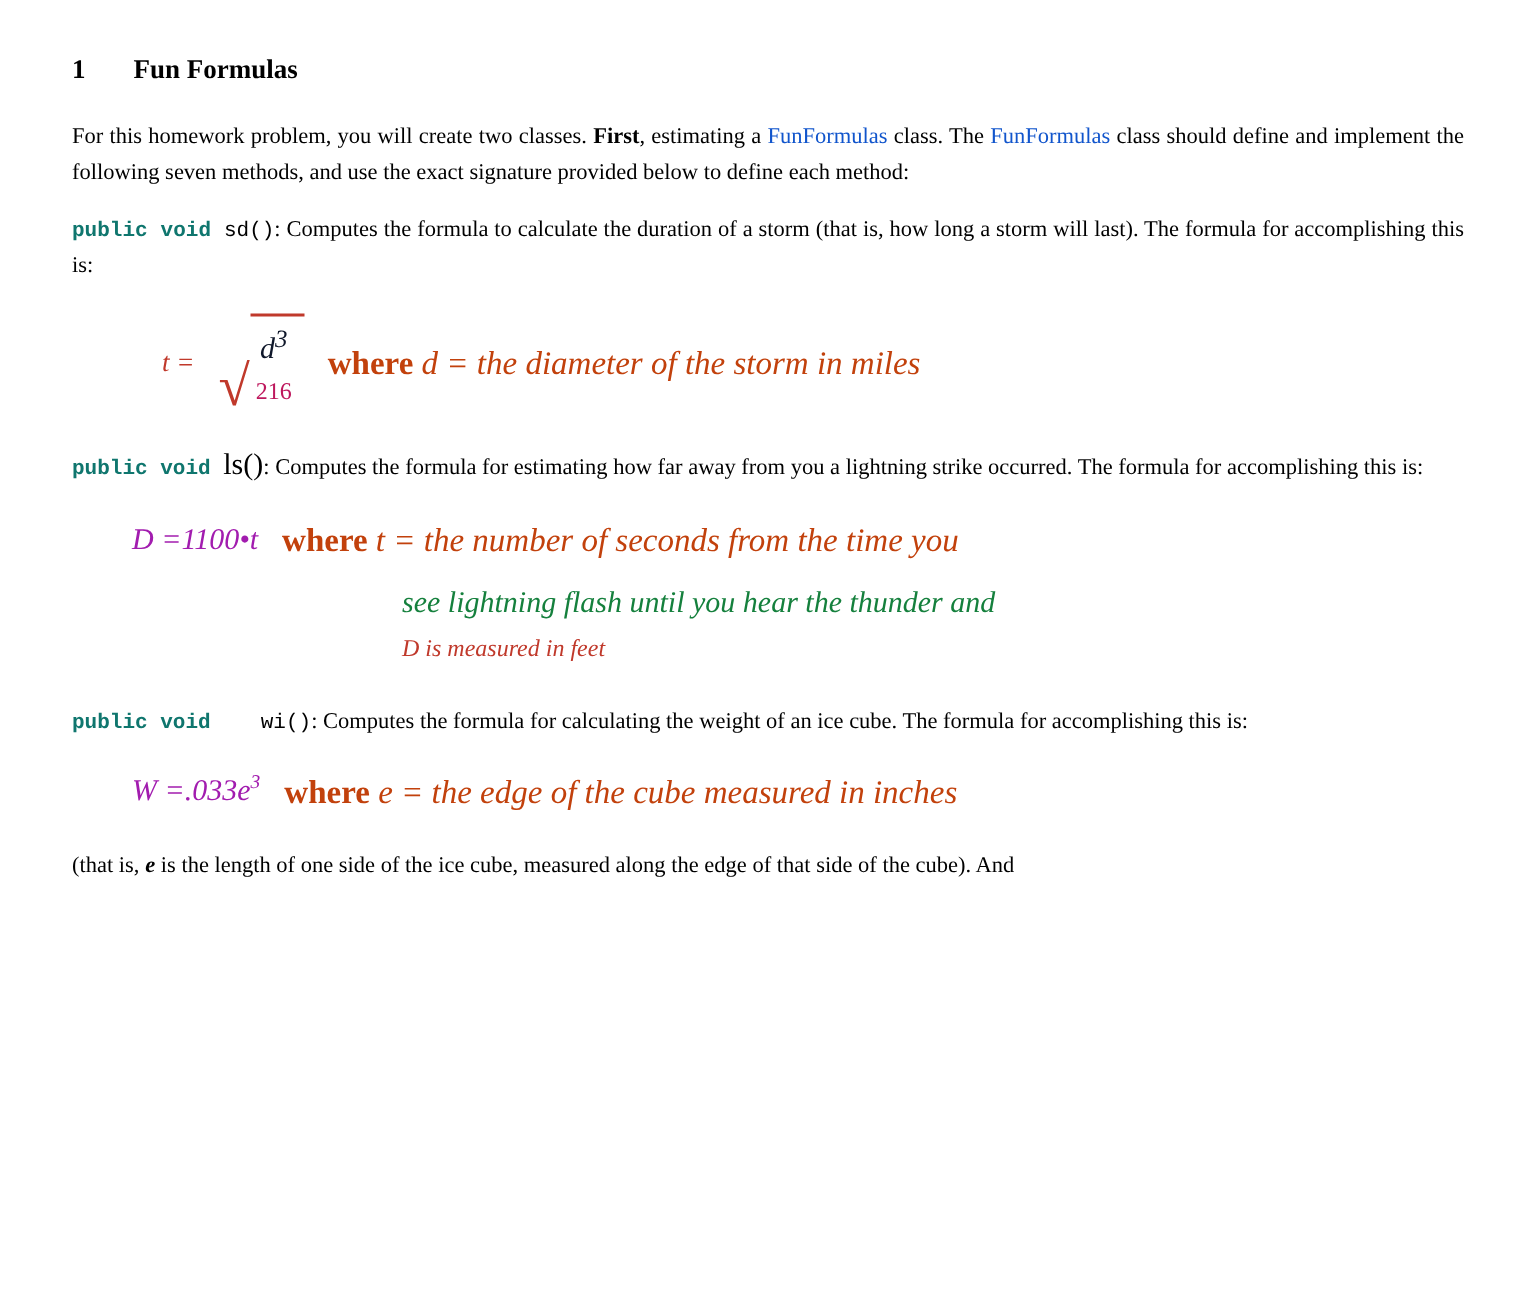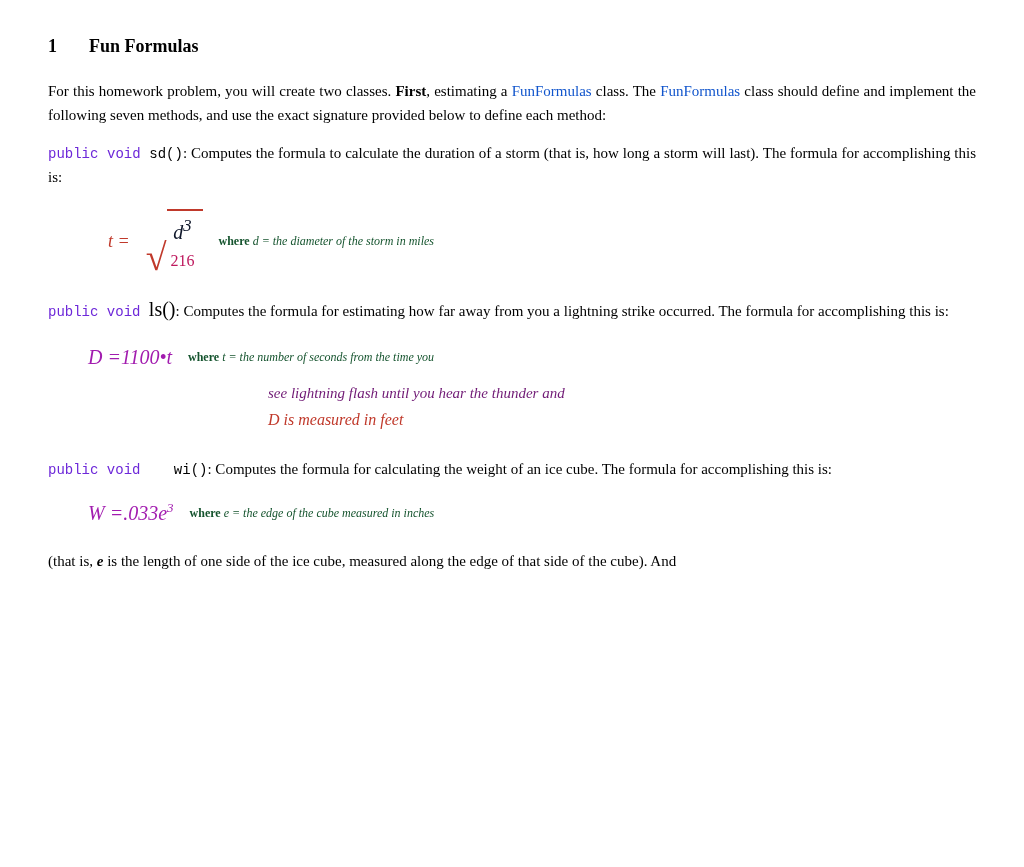--- a/index.html
+++ b/index.html
@@ -21,33 +21,33 @@
     p {
       margin-bottom: 14px;
       text-align: justify;
     }
     .link-blue { color: #1155cc; text-decoration: none; }
     .bold { font-weight: bold; }
     .code-inline {
       font-family: 'Courier New', Courier, monospace;
       font-size: 14px;
     }
-    .keyword { color: #6d28d9; font-weight: normal; }
+    .keyword { color: #0f766e; font-weight: bold; }
     .formula-block {
       margin: 20px 0 20px 60px;
     }
     .formula-line {
       display: flex;
       align-items: center;
       gap: 16px;
       margin-bottom: 8px;
     }
     .formula-text {
-      color: #14532d;
-      font-size: 12px;
+      color: #c2410c;
+      font-size: 22px;
       font-style: italic;
     }
     .formula-text b {
       font-style: normal;
       font-weight: bold;
     }
     .radical-wrap {
       display: inline-flex;
       align-items: flex-end;
       position: relative;
@@ -123,21 +123,21 @@
   <span class="code-inline"><span class="keyword">public</span> <span class="keyword">void</span> <span style="font-family:Liberation Serif, serif; font-size:20px;">ls()</span></span><span>: Computes the formula for estimating how far away from you a lightning strike occurred. The formula for accomplishing this is:</span>
 </p>
 
 <div class="formula-big-block">
   <div class="formula-line">
     <span class="formula-big"><i>D</i> =1100•<i>t</i></span>
     <span class="formula-text">
       <b>where</b> t = the number of seconds from the time you
     </span>
   </div>
-  <div style="margin-left: 180px; color: #701a75; font-style: italic; font-size: 15px;">see lightning flash until you hear the thunder and</div>
+  <div style="margin-left: 180px; color: #15803d; font-style: italic; font-size: 20px;">see lightning flash until you hear the thunder and</div>
   <div style="margin-left: 180px; color: #c0392b; font-style: italic; font-size: 16px; margin-top: 2px;">D is measured in feet</div>
 </div>
 
 <div style="margin-bottom: 24px;"></div>
 
 <p class="method-line description-block">
   <span class="code-inline"><span class="keyword">public</span> <span class="keyword">void</span> <span style="font-family:'Courier New',monospace; font-size:14px;margin-left:25px;">wi()</span></span><span>: Computes the formula for calculating the weight of an ice cube. The formula for accomplishing this is:</span>
 </p>
 
 <div class="formula-big-block">

